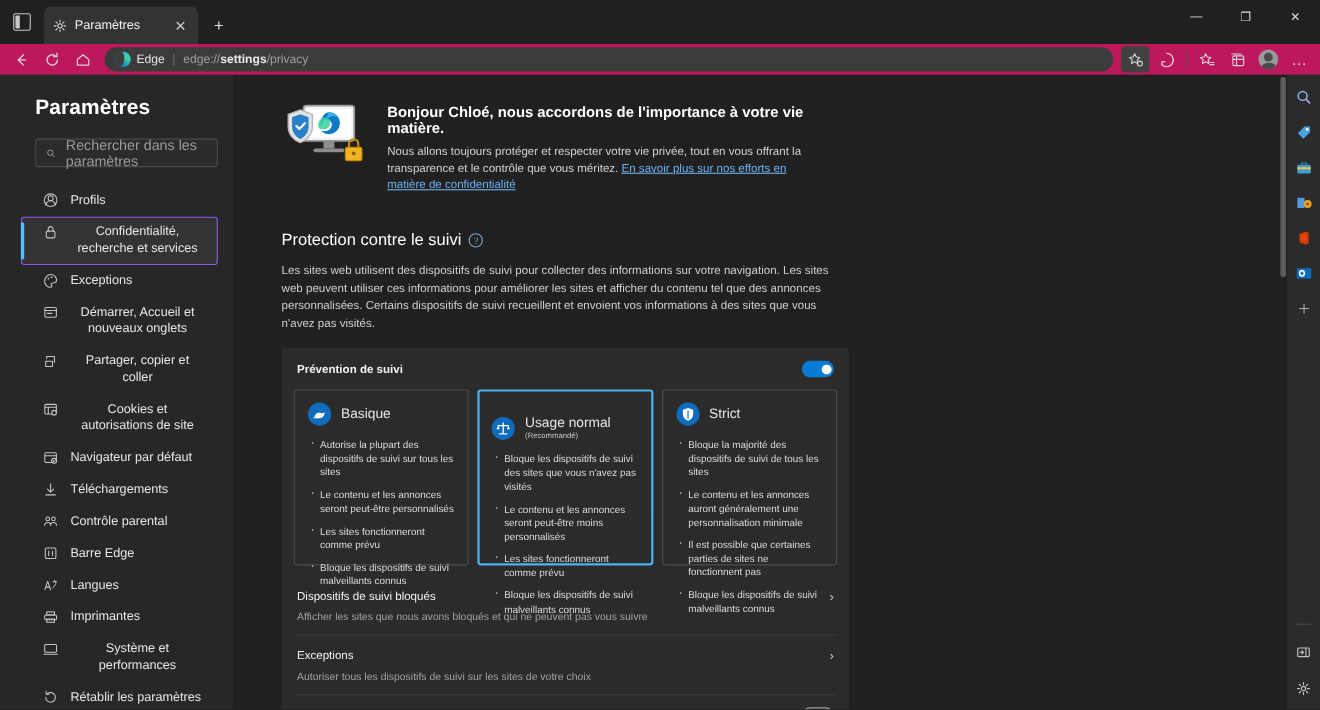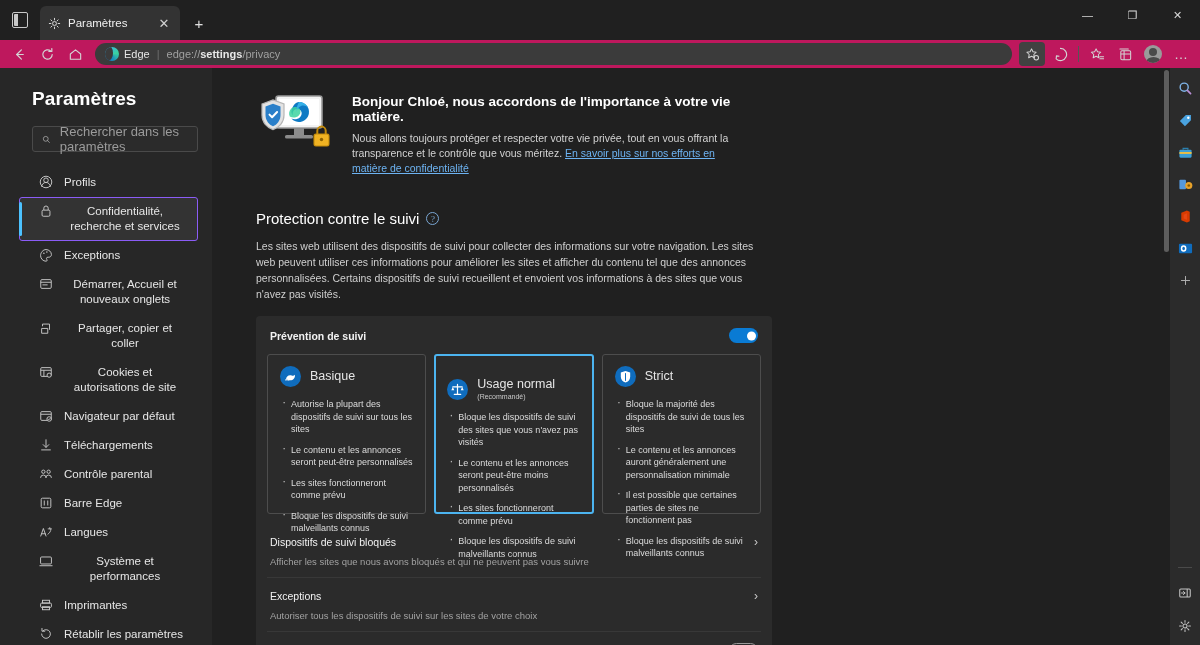--- a/index.html
+++ b/index.html
@@ -392,35 +392,35 @@
             <svg width="14" height="14" viewBox="0 0 16 16">
               <path d="M2 12.6L5 4l3 8.6M3 10h4" fill="none" stroke="#c6c6c6" stroke-width="1.1" stroke-linecap="round" stroke-linejoin="round"></path>
               <path d="M10.5 4.4h3.6M12.3 3v1.4M13.6 4.6c0 2.6-1.6 4.8-3.4 5.9" fill="none" stroke="#c6c6c6" stroke-width="1" stroke-linecap="round"></path>
             </svg>
           </span>
           <span class="lbl">Langues</span>
         </div>
         <div class="nav-item">
           <span class="ic">
             <svg width="14" height="14" viewBox="0 0 16 16">
-              <rect x="1.8" y="3.4" width="12.4" height="8" rx="1.2" fill="none" stroke="#c6c6c6" stroke-width="1.1"></rect>
-              <path d="M1 13.4h14" stroke="#c6c6c6" stroke-width="1.1" stroke-linecap="round"></path>
-            </svg>
-          </span>
-          <span class="lbl">Système et performances</span>
-        </div>
-        <div class="nav-item">
-          <span class="ic">
-            <svg width="14" height="14" viewBox="0 0 16 16">
               <rect x="4" y="2.6" width="8" height="3.2" fill="none" stroke="#c6c6c6" stroke-width="1.1"></rect>
               <rect x="1.8" y="5.8" width="12.4" height="5" rx="1.3" fill="none" stroke="#c6c6c6" stroke-width="1.1"></rect>
               <rect x="4" y="10" width="8" height="3.4" fill="none" stroke="#c6c6c6" stroke-width="1.1"></rect>
             </svg>
           </span>
           <span class="lbl">Imprimantes</span>
+        </div>
+        <div class="nav-item">
+          <span class="ic">
+            <svg width="14" height="14" viewBox="0 0 16 16">
+              <rect x="1.8" y="3.4" width="12.4" height="8" rx="1.2" fill="none" stroke="#c6c6c6" stroke-width="1.1"></rect>
+              <path d="M1 13.4h14" stroke="#c6c6c6" stroke-width="1.1" stroke-linecap="round"></path>
+            </svg>
+          </span>
+          <span class="lbl">Système et performances</span>
         </div>
         <div class="nav-item">
           <span class="ic">
             <svg width="14" height="14" viewBox="0 0 16 16">
               <path d="M3 8a5 5 0 1 0 1.6-3.7" fill="none" stroke="#c6c6c6" stroke-width="1.1" stroke-linecap="round"></path>
               <path d="M3.4 1.6v3.2h3.2" fill="none" stroke="#c6c6c6" stroke-width="1.1" stroke-linecap="round" stroke-linejoin="round"></path>
             </svg>
           </span>
           <span class="lbl">Rétablir les paramètres</span>
         </div>

